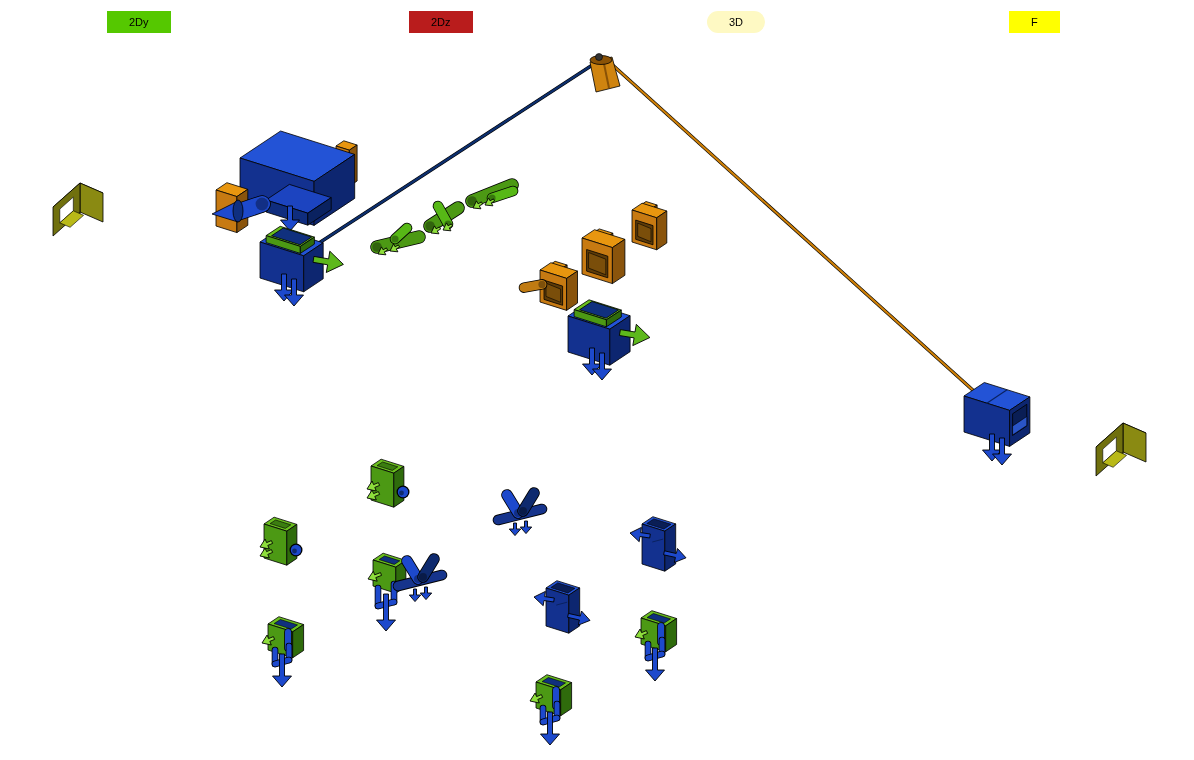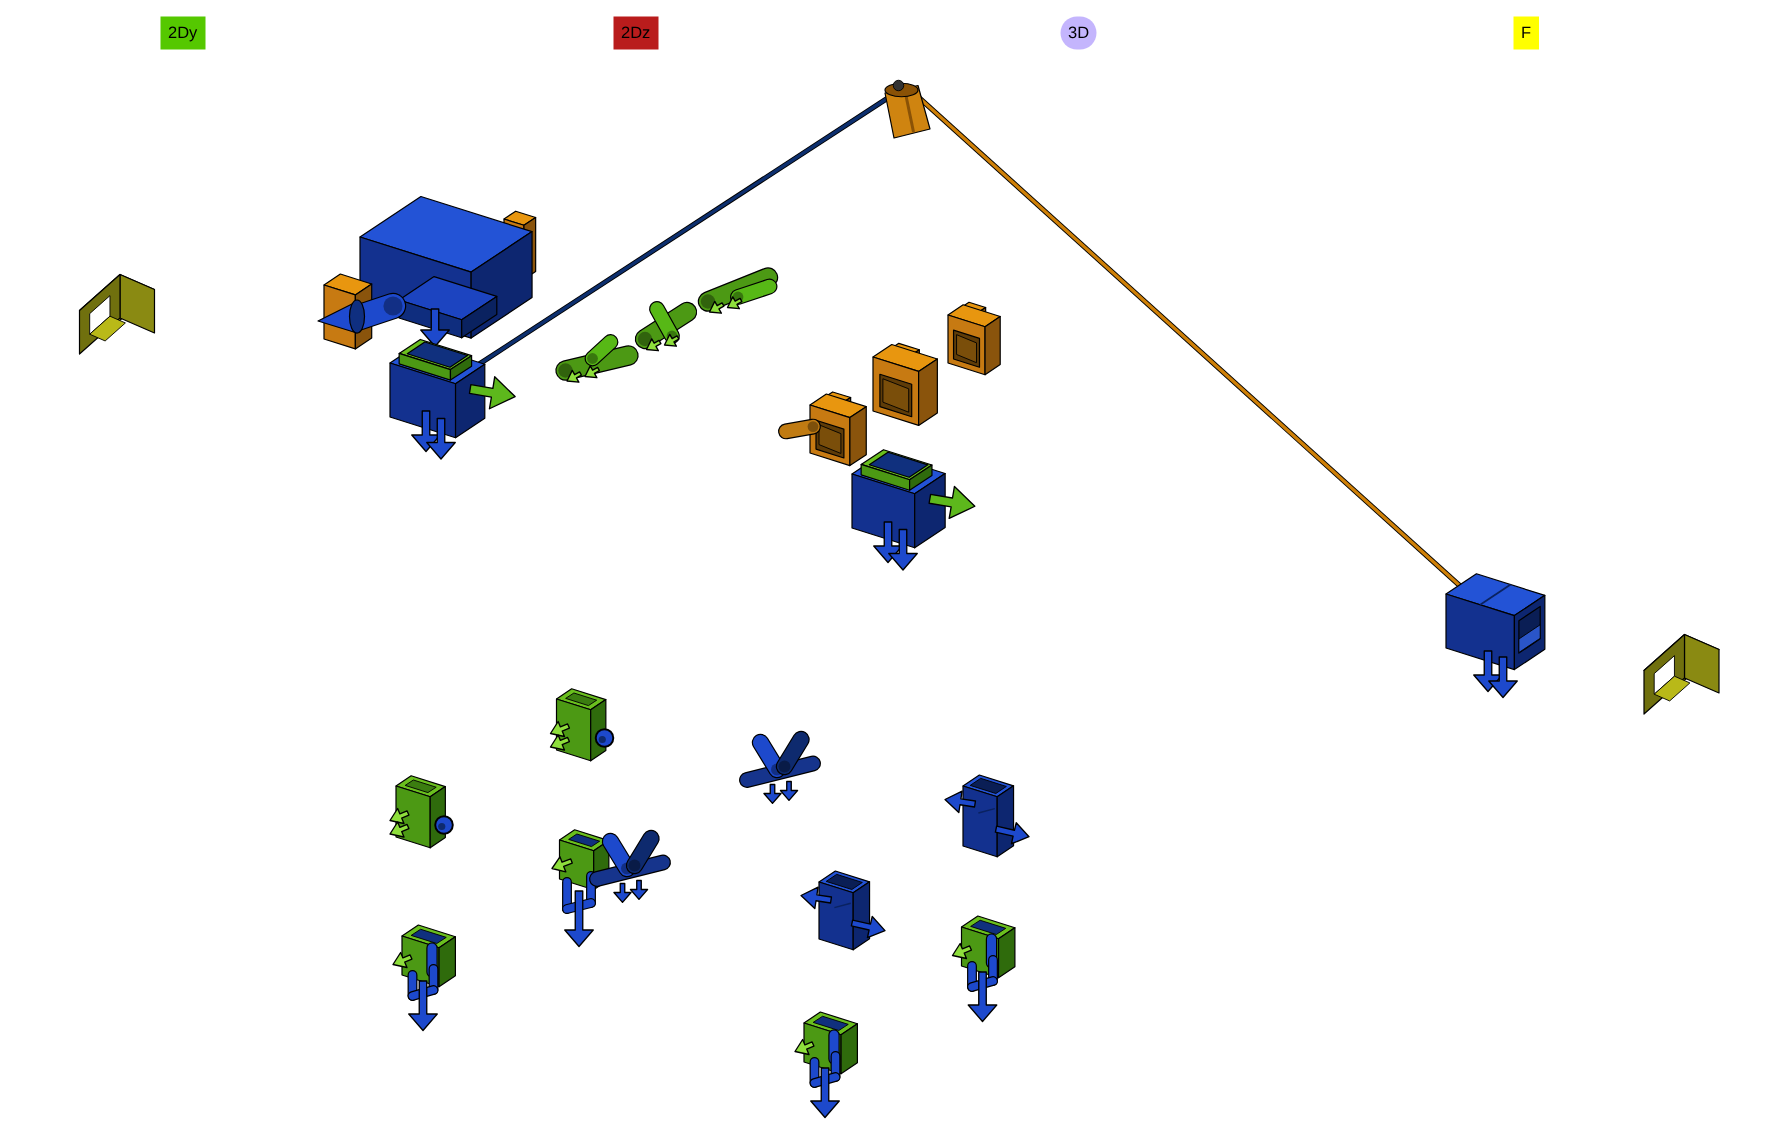--- a/index.html
+++ b/index.html
@@ -1,19 +1,19 @@
 <!DOCTYPE html>
 <html><head>
 <meta charset="utf-8">
 <style>
   html,body{margin:0;padding:0;background:#ffffff;}
   #stage{position:relative;width:1194px;height:760px;background:#ffffff;overflow:hidden;
          font-family:"Liberation Sans", sans-serif;}
   #scene{position:absolute;left:0;top:0;}
-  .chip{position:absolute;top:11px;height:22px;line-height:22px;padding:0 5px;
+  .chip{position:absolute;top:11px;height:22px;line-height:22px;padding:0 22px;
         font-size:11px;color:#000;text-align:center;user-select:none;}
 </style>
 </head>
 <body>
 
 <div id="stage">
   <svg id="scene" width="1194" height="760" viewBox="0 0 1194 760">
       <g>
         <line x1="597" y1="62" x2="319" y2="243" stroke="#000" stroke-width="3.4"></line>
         <line x1="597" y1="62" x2="319" y2="243" stroke="#0d2f6e" stroke-width="2.2"></line>
@@ -284,15 +284,15 @@
         <line x1="557" y1="704" x2="557" y2="718" stroke="#000" stroke-width="6.6" stroke-linecap="round"></line>
         <line x1="557" y1="704" x2="557" y2="718" stroke="#1d49cc" stroke-width="5" stroke-linecap="round"></line>
         <line x1="543" y1="722" x2="557" y2="718" stroke="#000" stroke-width="6.6" stroke-linecap="round"></line>
         <line x1="543" y1="722" x2="557" y2="718" stroke="#1d49cc" stroke-width="5" stroke-linecap="round"></line>
         <polygon points="547.5,712.0 552.5,712.0 552.5,734.0 559.5,734.0 550.0,745.0 540.5,734.0 547.5,734.0" fill="#1d49cc" stroke="#000" stroke-width="0.9" stroke-linejoin="round"></polygon>
       </g>
     </svg>
 
   <div class="chip" style="left: 107px; background: rgb(85, 200, 0);"><span>2Dy</span></div>
   <div class="chip" style="left: 409px; background: #b91c1c;"><span>2Dz</span></div>
-  <div class="chip" style="left: 707px; background: #c4b5fd; border-radius: 11px;"><span>3D</span></div>
+  <div class="chip" style="left: 707px; background: #fef9c3; border-radius: 11px;"><span>3D</span></div>
   <div class="chip" style="left: 1009px; background: rgb(255, 255, 0);"><span>F</span></div>
 </div>
 
 </body></html>

